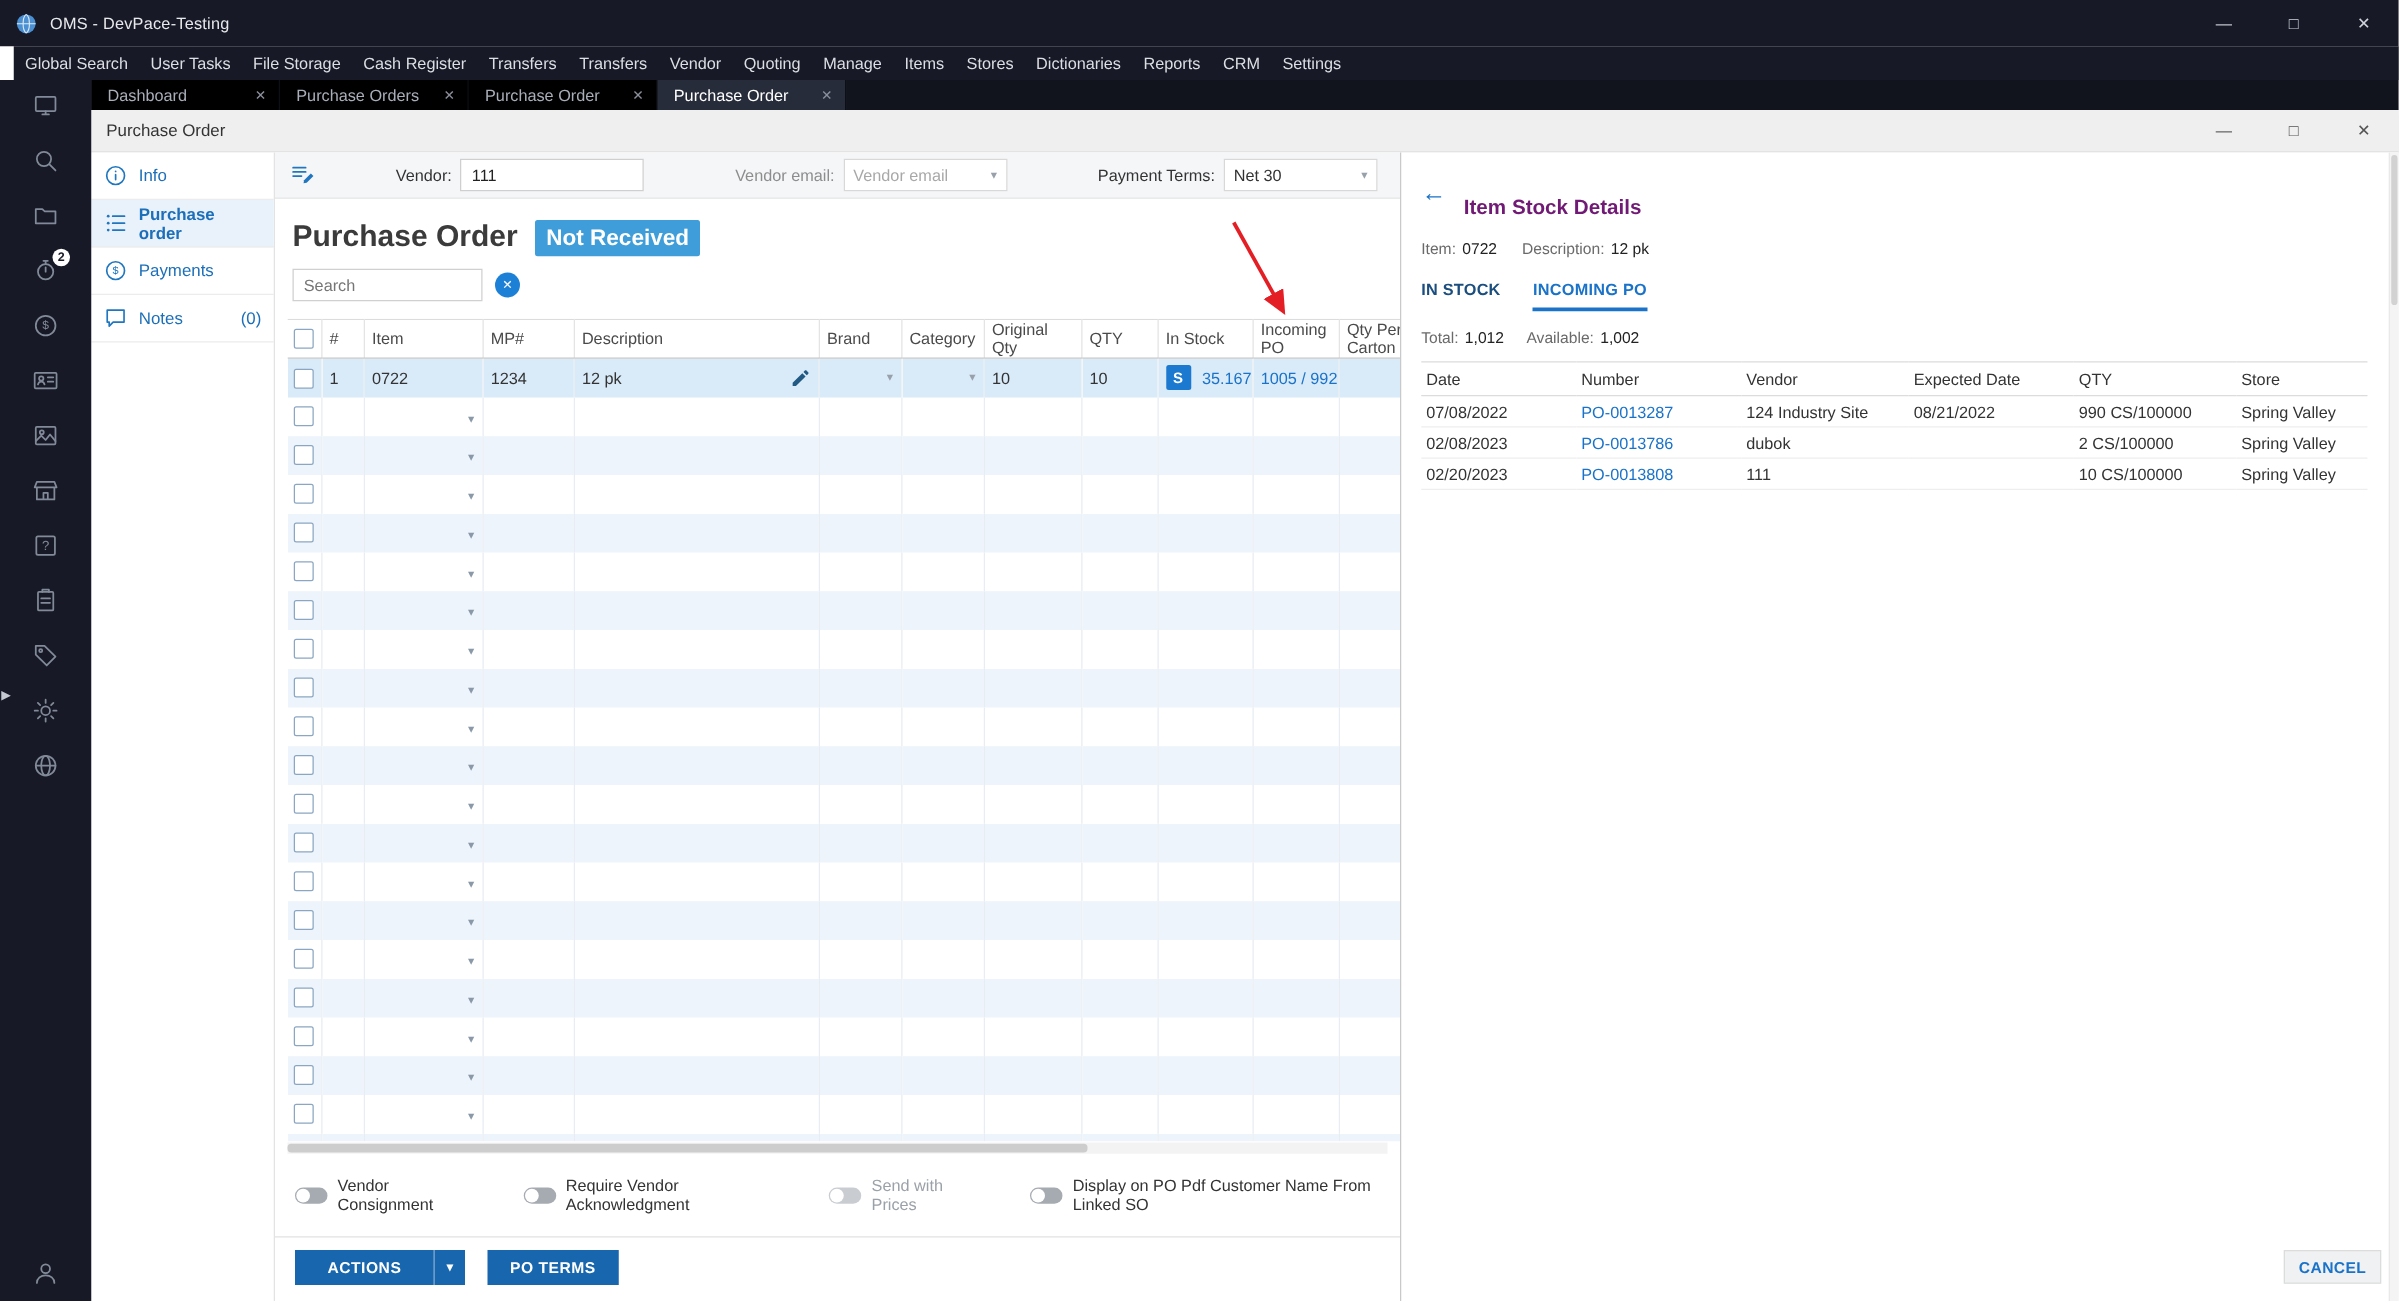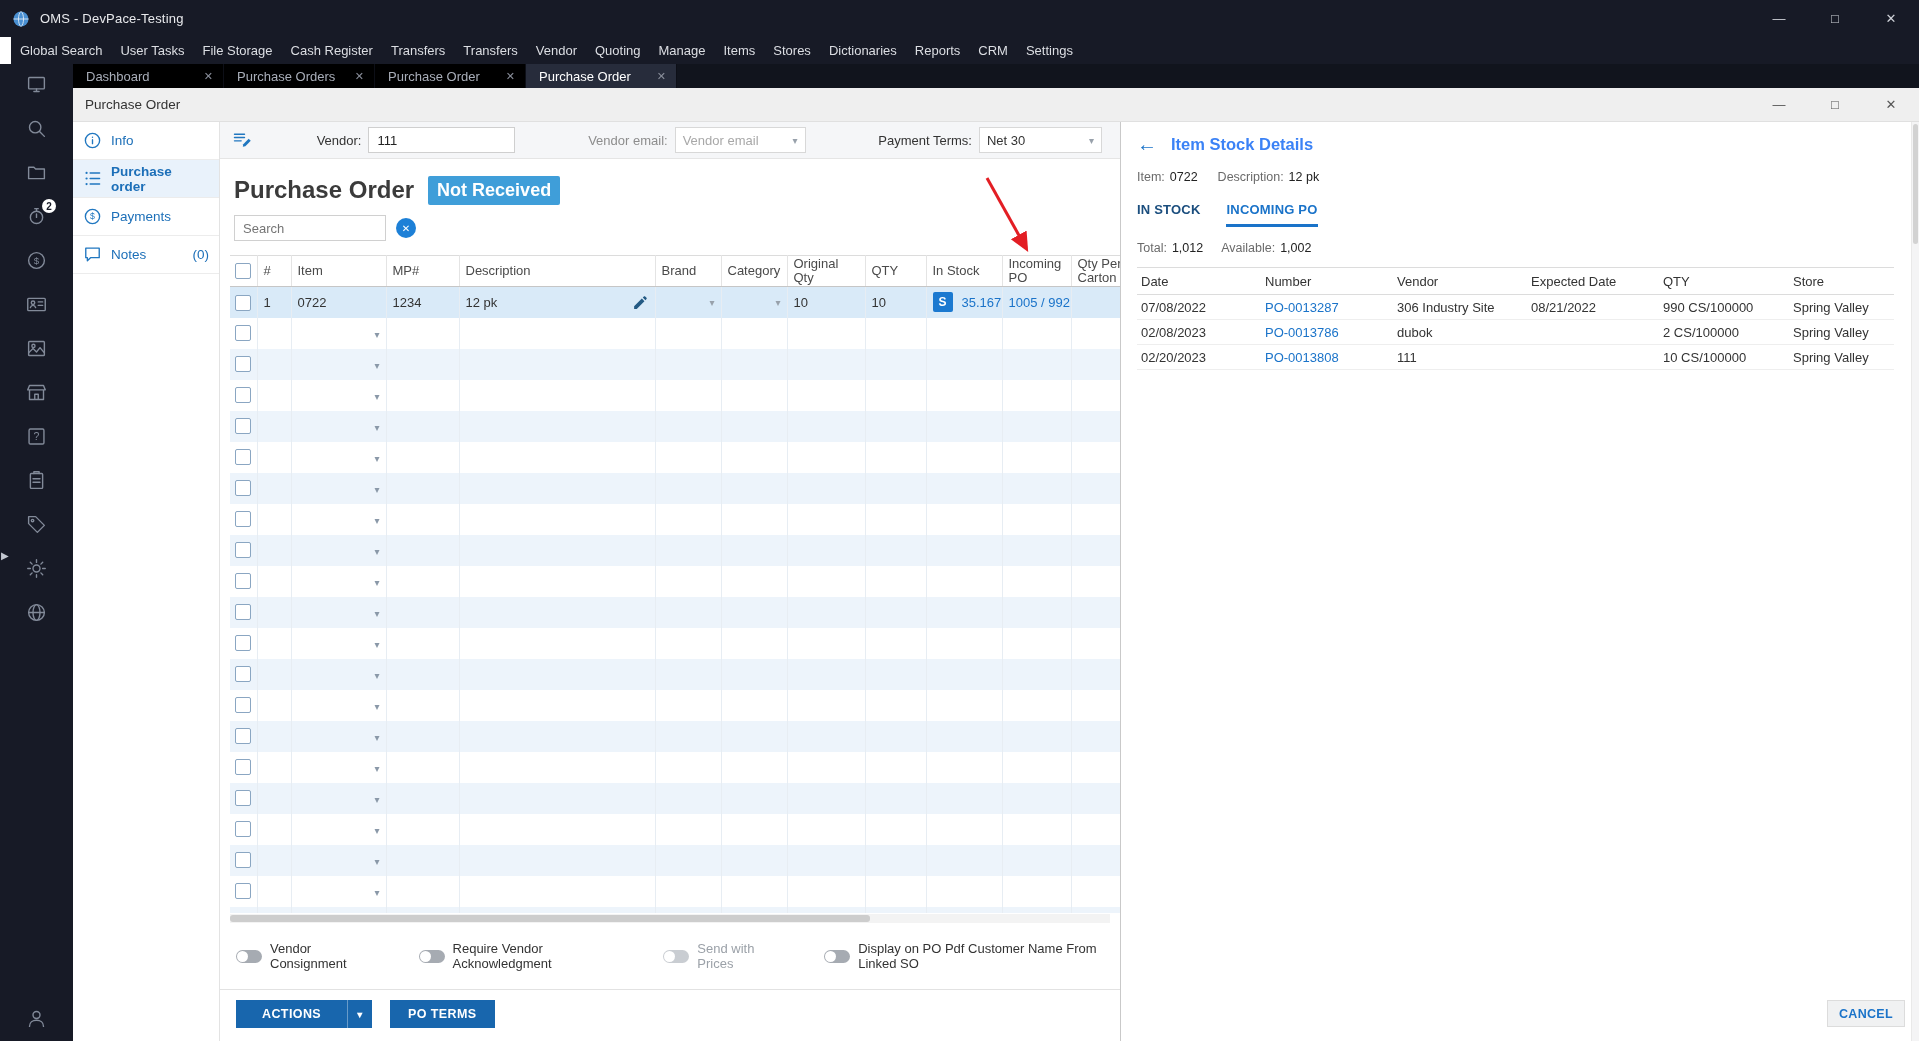--- a/index.html
+++ b/index.html
@@ -96,21 +96,21 @@
   .actions-row { margin-top:18px; border-top:1px solid #e2e2e2; display:flex; align-items:center; gap:18px; padding:10px 0 0 16px; }
   .btn-blue { background:#1866ad; color:#fff; font-size:12.5px; font-weight:bold; height:28px; display:flex; align-items:center; justify-content:center; letter-spacing:.4px; padding:0 18px; }
   .btn-split { display:flex; }
   .btn-split .main { padding:0 26px; }
   .btn-split .arrow { width:25px; padding:0; border-left:1px solid rgba(255,255,255,.35); font-size:10px; }
 
   
   .right-panel { position:absolute; left:1047px; right:0; top:0; bottom:0; border-left:1px solid #c9c9c9; background:#fff; }
   .rp-header { display:flex; align-items:center; gap:14px; padding:12px 0 0 16px; }
   .back-arrow { color:#1a73c9; font-size:20px; line-height:20px; }
-  .rp-title { font-size:16.5px; font-weight:bold; color:#3b82f6; }
+  .rp-title { font-size:16.5px; font-weight:bold; color:#701a75;margin-top:23px; }
   .rp-info { padding:16px 0 0 16px; font-size:12.5px; color:#6a6a6a; display:flex; gap:20px; }
   .rp-info .val { color:#222; margin-left:5px; }
   .rp-tabs { display:flex; gap:26px; padding:18px 0 0 16px; }
   .rp-tab { font-size:13px; font-weight:bold; padding-bottom:7px; color:#1b4e7e; letter-spacing:.2px; }
   .rp-tab.active { color:#1a73c9; border-bottom:3px solid #1a73c9; }
   .rp-totals { padding:14px 0 0 16px; font-size:12.5px; color:#6a6a6a; display:flex; gap:18px; }
   .rp-totals .val { color:#222; margin-left:5px; }
   table.stock { margin:12px 16px 0 16px; border-collapse:collapse; table-layout:fixed; width:757px; font-size:13px; color:#333; }
   .stock th { text-align:left; font-weight:normal; color:#333; border-top:1px solid #dcdcdc; border-bottom:1px solid #dcdcdc; height:27px; padding:0 4px; }
   .stock td { height:25px; padding:0 4px; border-bottom:1px solid #eeeeee; white-space:nowrap; overflow:hidden; }
@@ -737,21 +737,21 @@
             <th>Vendor</th>
             <th>Expected Date</th>
             <th>QTY</th>
             <th>Store</th>
           </tr>
         </thead>
         <tbody>
           <tr>
             <td>07/08/2022</td>
             <td><span class="link">PO-0013287</span></td>
-            <td>306 Industry Site</td>
+            <td>124 Industry Site</td>
             <td>08/21/2022</td>
             <td>990 CS/100000</td>
             <td>Spring Valley</td>
           </tr>
           <tr>
             <td>02/08/2023</td>
             <td><span class="link">PO-0013786</span></td>
             <td>dubok</td>
             <td></td>
             <td>2 CS/100000</td>

